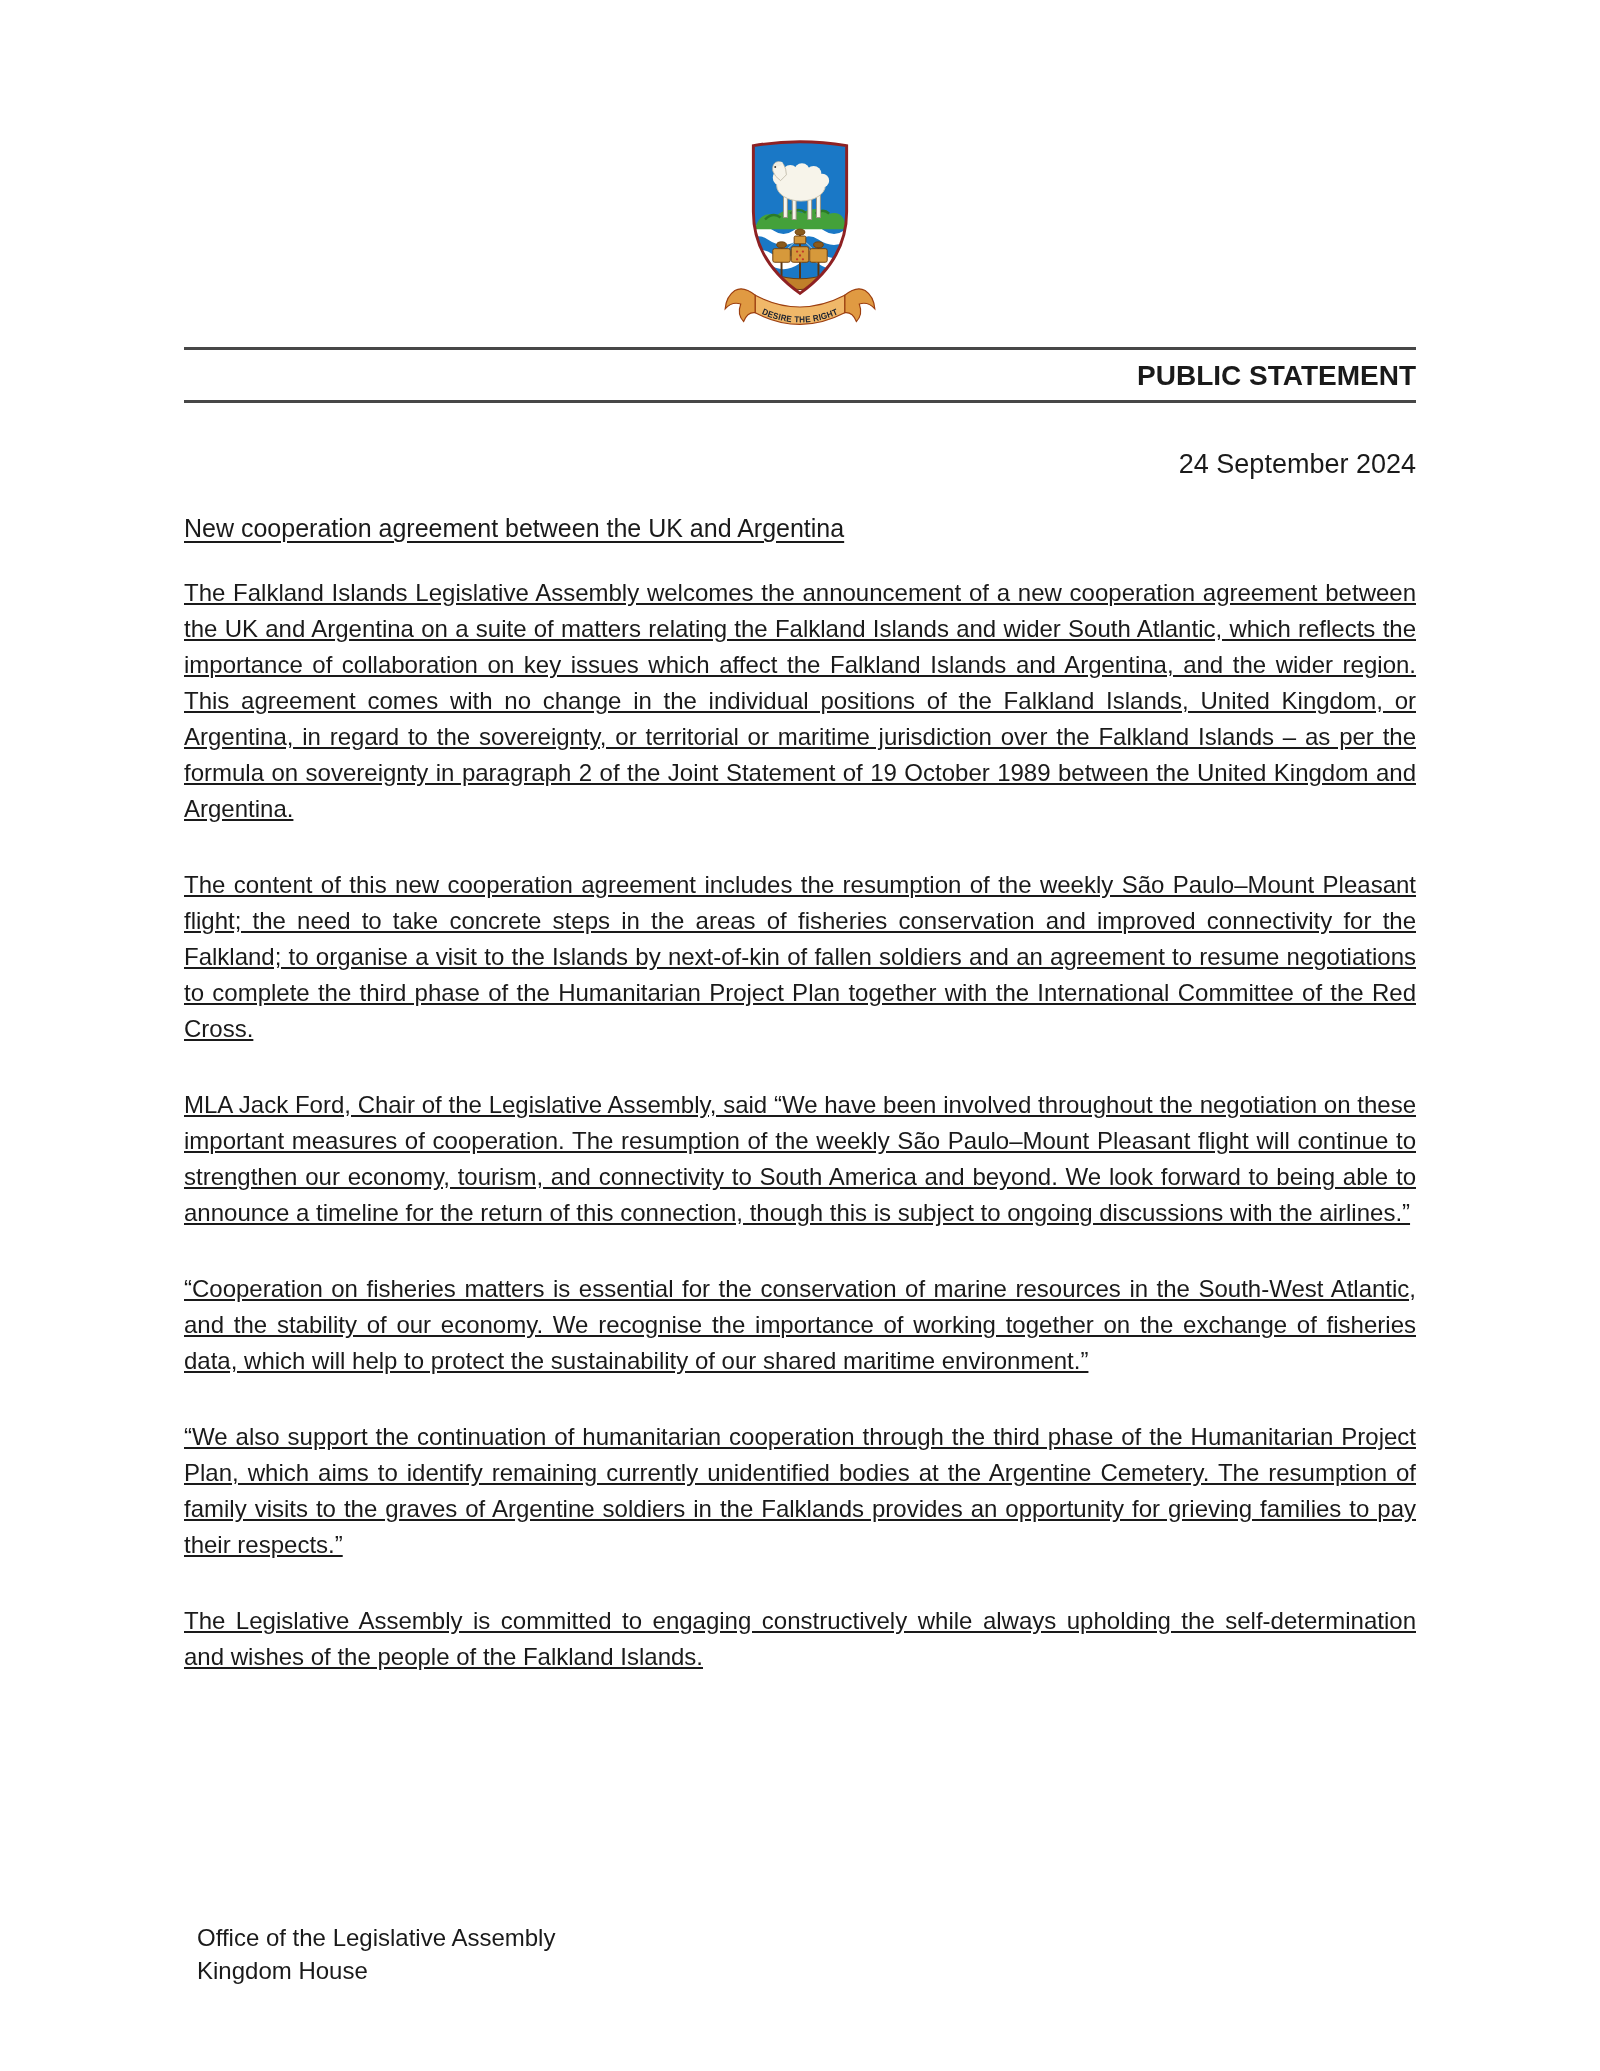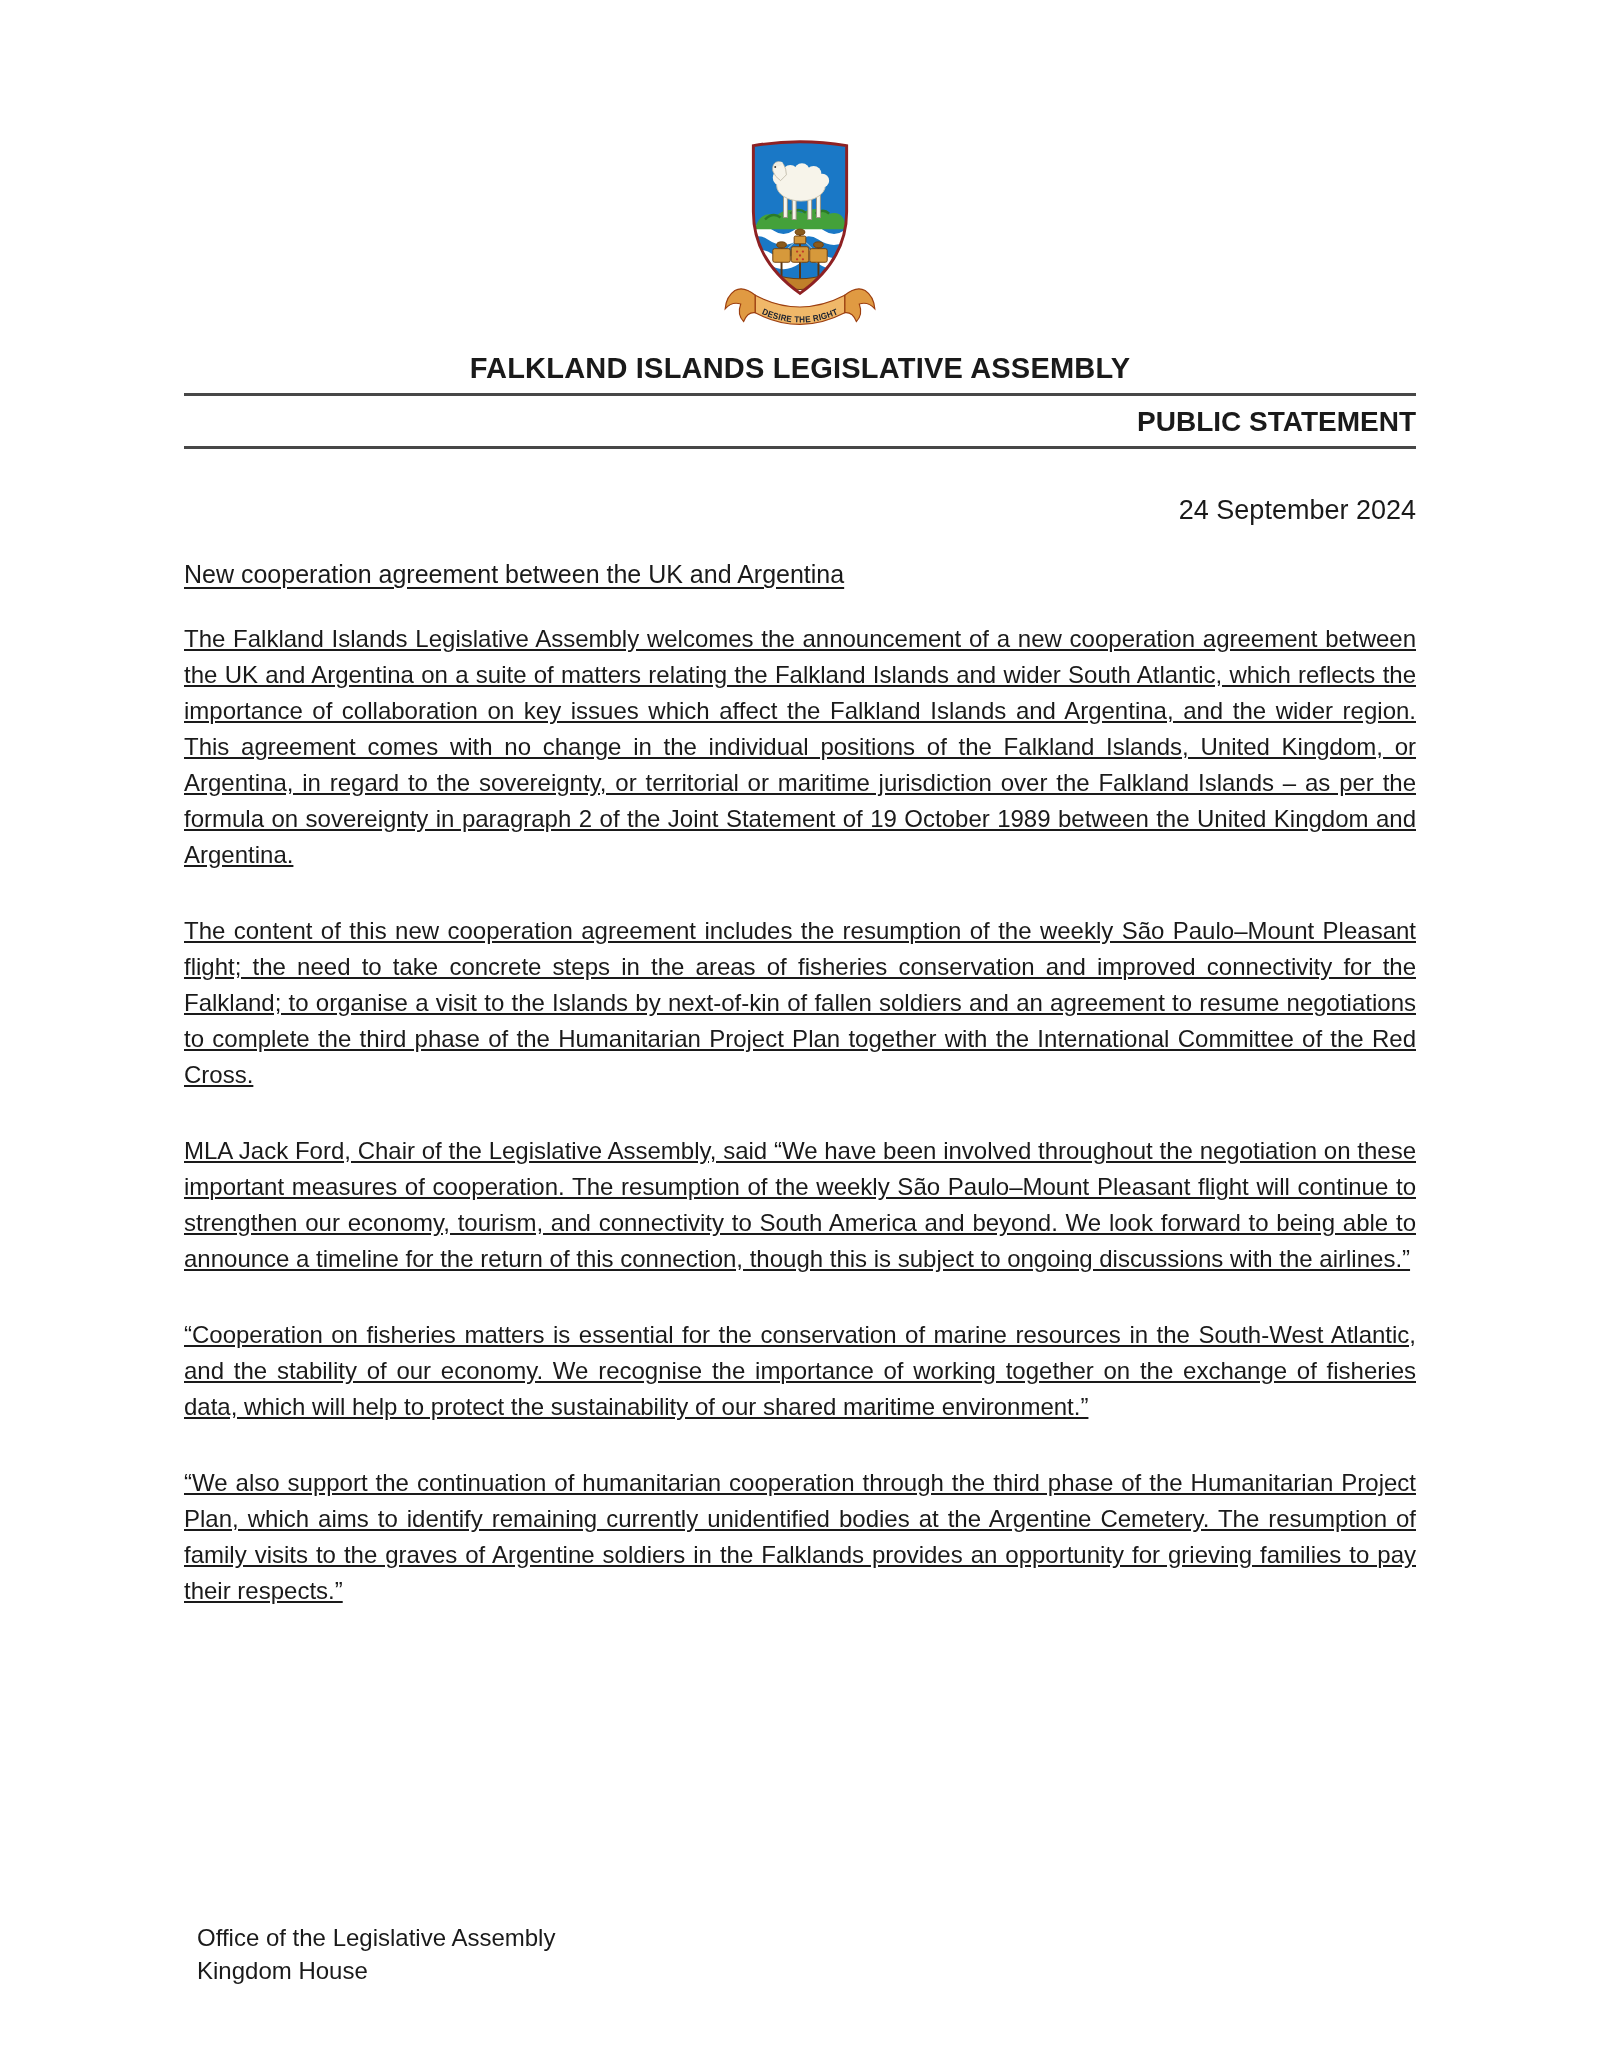--- a/index.html
+++ b/index.html
@@ -152,33 +152,33 @@
       </g>
 
       <path d="M32,12 Q80,4 128,12 L128,80 Q128,130 80,164 Q32,130 32,80 Z" fill="none" stroke-width="3" stroke="#8e2123"></path>
 
       <path d="M34,166 Q80,190 126,166 L126,184 Q80,208 34,184 Z" stroke="#9c3f10" stroke-width="1.2" fill="#f0b869"></path>
       <text font-size="9" font-weight="bold" fill="#1c2230" letter-spacing="0.3" font-family="Liberation Sans, sans-serif">
         <textPath href="#mottoArc" startOffset="50%" text-anchor="middle" textLength="82" lengthAdjust="spacingAndGlyphs">DESIRE THE RIGHT</textPath>
       </text>
     </svg>
 
-    <h1 class="org-title">FALKLAND ISLANDS LEGISLATIVE ASSEMBLY</h1>
     <hr class="rule">
     <h2 class="doc-type">PUBLIC STATEMENT</h2>
     <hr class="rule rule-2">
 
     <div class="date-line">24 September 2024</div>
 
     <div class="statement-title">New cooperation agreement between the UK and Argentina</div>
 
     <p class="para">The Falkland Islands Legislative Assembly welcomes the announcement of a new cooperation agreement between the UK and Argentina on a suite of matters relating the Falkland Islands and wider South Atlantic, which reflects the importance of collaboration on key issues which affect the Falkland Islands and Argentina, and the wider region. This agreement comes with no change in the individual positions of the Falkland Islands, United Kingdom, or Argentina, in regard to the sovereignty, or territorial or maritime jurisdiction over the Falkland Islands – as per the formula on sovereignty in paragraph 2 of the Joint Statement of 19 October 1989 between the United Kingdom and Argentina.</p>
     <p class="para">The content of this new cooperation agreement includes the resumption of the weekly São Paulo–Mount Pleasant flight; the need to take concrete steps in the areas of fisheries conservation and improved connectivity for the Falkland; to organise a visit to the Islands by next-of-kin of fallen soldiers and an agreement to resume negotiations to complete the third phase of the Humanitarian Project Plan together with the International Committee of the Red Cross.</p>
     <p class="para">MLA Jack Ford, Chair of the Legislative Assembly, said “We have been involved throughout the negotiation on these important measures of cooperation. The resumption of the weekly São Paulo–Mount Pleasant flight will continue to strengthen our economy, tourism, and connectivity to South America and beyond. We look forward to being able to announce a timeline for the return of this connection, though this is subject to ongoing discussions with the airlines.”</p>
     <p class="para">“Cooperation on fisheries matters is essential for the conservation of marine resources in the South-West Atlantic, and the stability of our economy. We recognise the importance of working together on the exchange of fisheries data, which will help to protect the sustainability of our shared maritime environment.”</p>
     <p class="para">“We also support the continuation of humanitarian cooperation through the third phase of the Humanitarian Project Plan, which aims to identify remaining currently unidentified bodies at the Argentine Cemetery. The resumption of family visits to the graves of Argentine soldiers in the Falklands provides an opportunity for grieving families to pay their respects.”</p>
+    <p class="para">The Legislative Assembly is committed to engaging constructively while always upholding the self-determination and wishes of the people of the Falkland Islands.</p>
   </div>
 
   <div class="footer">
     <div>Office of the Legislative Assembly</div>
     <div>Kingdom House</div>
   </div>
 </div>
 
 </body></html>

